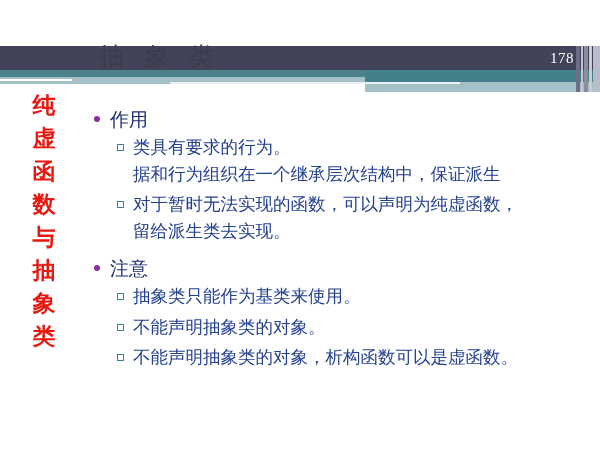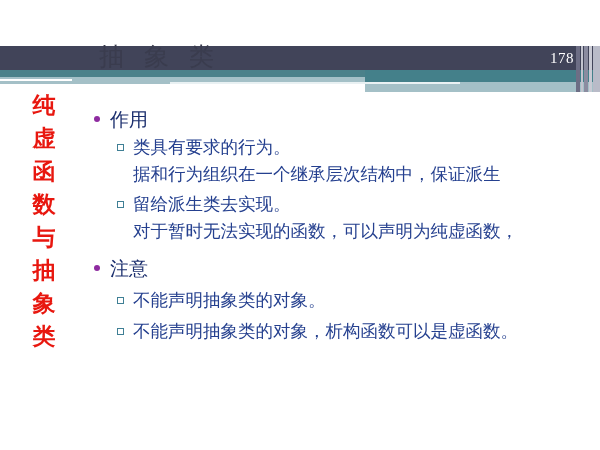--- a/index.html
+++ b/index.html
@@ -216,31 +216,35 @@
     <div class="lvl2">
       <span class="bullet-sq"></span>
       <span class="line">类具有要求的行为。</span>
       <span class="line">据和行为组织在一个继承层次结构中，保证派生</span>
     </div>
 
     <div class="gap-sm"></div>
 
     <div class="lvl2">
       <span class="bullet-sq"></span>
+      <span class="line">对于暂时无法实现的函数，可以声明为纯虚函数，</span>
       <span class="line">留给派生类去实现。</span>
-      <span class="line">对于暂时无法实现的函数，可以声明为纯虚函数，</span>
     </div>
 
     <div class="gap-md"></div>
 
     <div class="lvl1">
       <span class="bullet-dot"></span>
       <span>注意</span>
     </div>
 
+    <div class="lvl2">
+      <span class="bullet-sq"></span>
+      <span class="line">抽象类只能作为基类来使用。</span>
+    </div>
 
     <div class="gap-sm"></div>
 
     <div class="lvl2">
       <span class="bullet-sq"></span>
       <span class="line">不能声明抽象类的对象。</span>
     </div>
 
     <div class="gap-sm"></div>
 

